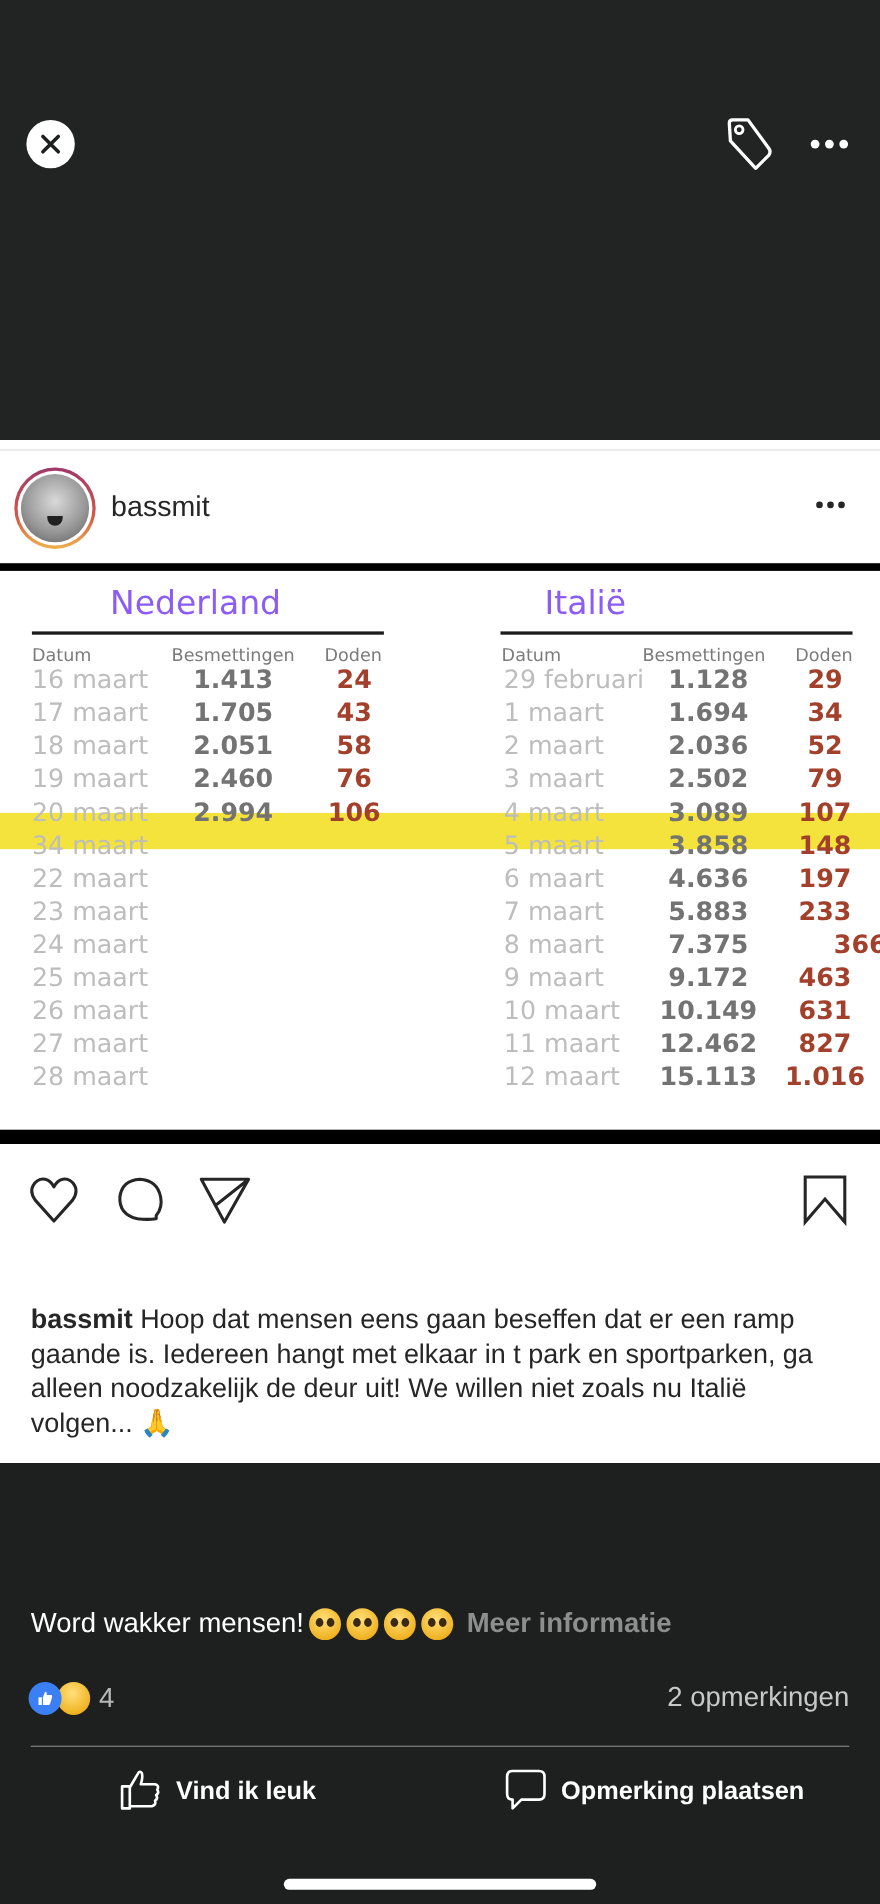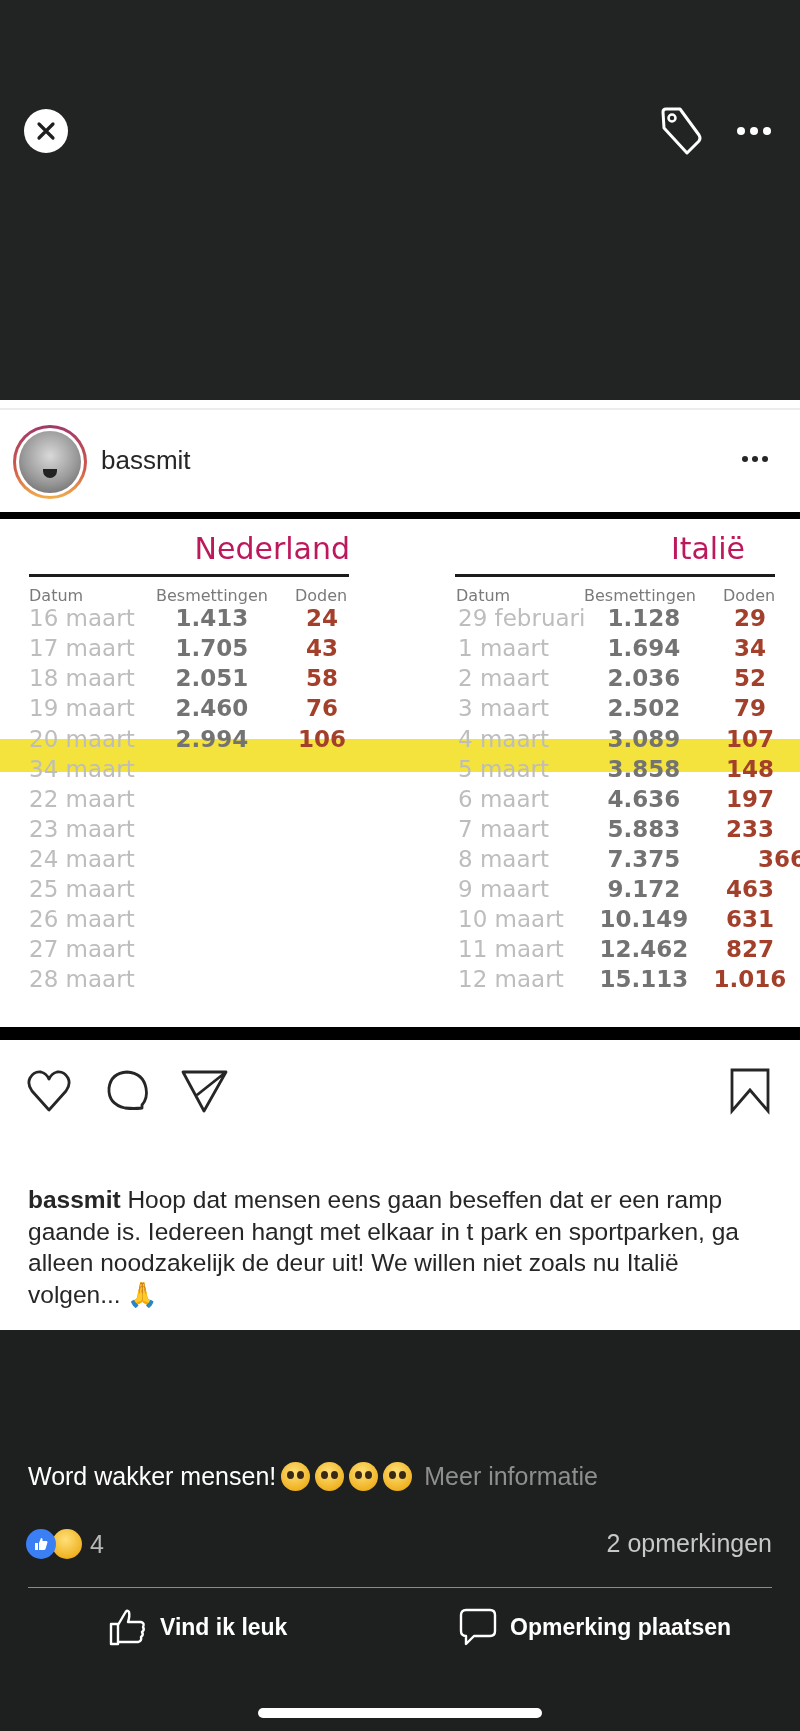--- a/index.html
+++ b/index.html
@@ -17,21 +17,21 @@
   .ig-header { position: absolute; left: 0; top: 12px; width: 800px; height: 100px; }
   .avatar { position: absolute; left: 13px; top: 13px; width: 74px; height: 74px; border-radius: 50%; background: linear-gradient(180deg, #a0386a 0%, #d25a4a 60%, #f1b04b 100%); padding: 3px; }
   .avatar-inner { width: 100%; height: 100%; border-radius: 50%; background: #fff; padding: 3px; }
   .avatar-face { width: 100%; height: 100%; border-radius: 50%; background: radial-gradient(circle at 50% 40%, #d9d9d9 0%, #9a9a9a 55%, #5b5b5b 100%); position: relative; overflow: hidden; }
   .avatar-face::after { content: ""; position: absolute; left: 24px; top: 38px; width: 14px; height: 9px; border-radius: 0 0 8px 8px; background: #222; }
   .ig-username { position: absolute; left: 101px; top: 33px; font-size: 26px; color: #262626; font-family: "Liberation Sans", sans-serif; }
   .ig-more { position: absolute; left: 742px; top: 44px; display: flex; gap: 4px; cursor: pointer; }
   .ig-more span { width: 6px; height: 6px; border-radius: 50%; background: #262626; display: block; }
 
   .table-wrap { position: absolute; left: 0; top: 112px; width: 800px; height: 528px; background: #fff; border-top: 7px solid #000; border-bottom: 13px solid #000; }
-  .country-title { position: absolute; font-size: 30px; color: #be185d; text-align: right; font-family: "DejaVu Sans", sans-serif; }
+  .country-title { position: absolute; font-size: 30px; color: #8b5cf6; text-align: left; font-family: "DejaVu Sans", sans-serif; }
   .country-rule { position: absolute; height: 3px; background: #1c1c1c; }
   .col-head { position: absolute; font-size: 16px; color: #7a7a7a; font-family: "DejaVu Sans", sans-serif; }
   .row { position: absolute; left: 0; width: 632px; height: 30px; }
   .row .d { position: absolute; font-size: 23px; color: #bdbdbd; font-family: "DejaVu Sans", sans-serif; white-space: nowrap; }
   .row .b { position: absolute; font-size: 23px; color: #737373; font-weight: bold; font-family: "DejaVu Sans", sans-serif; text-align: center; width: 120px; }
   .row .k { position: absolute; font-size: 23px; color: #a3402b; font-weight: bold; font-family: "DejaVu Sans", sans-serif; text-align: center; width: 80px; }
   .highlight { position: absolute; left: 0; top: 220px; width: 800px; height: 33px; background: #f3e33c; }
 
   .actions { position: absolute; left: 0; top: 653px; width: 800px; height: 80px; }
   .act-icon { position: absolute; cursor: pointer; }
@@ -39,21 +39,21 @@
   .mini-avatars { display: flex; margin-right: 12px; }
   .mini-avatars span { width: 30px; height: 30px; border-radius: 50%; border: 2px solid #fff; margin-right: -8px; display: block; }
   .likes-line b { font-weight: bold; }
   .caption { position: absolute; left: 28px; top: 784px; width: 740px; font-size: 24.5px; line-height: 31.5px; color: #262626; }
   .caption b { font-weight: bold; }
 
   .fb-post-text { position: absolute; left: 28px; top: 1462px; font-size: 25px; color: #fff; white-space: nowrap; display: flex; align-items: center; }
   .emoji-face { display: inline-block; width: 29px; height: 29px; border-radius: 50%; background: radial-gradient(circle at 45% 35%, #ffe07a, #f0b323 70%, #d58c12); margin-left: 5px; position: relative; }
   .emoji-face::before, .emoji-face::after { content: ""; position: absolute; top: 9px; width: 7px; height: 8px; border-radius: 50%; background: #3a2a15; }
   .emoji-face::before { left: 6px; } .emoji-face::after { right: 6px; }
-  .meer { color: #8e8e8e; margin-left: 12px; cursor: pointer; }
+  .meer { color: #8e8e8e; margin-left: 12px; cursor: pointer; font-weight: bold; }
 
   .reactions { position: absolute; left: 26px; top: 1528px; height: 32px; display: flex; align-items: center; font-size: 25px; color: #b8b8b8; cursor: pointer; }
   .react-like { width: 30px; height: 30px; border-radius: 50%; background: #3b7ff5; display: flex; align-items: center; justify-content: center; z-index: 2; }
   .react-sad { width: 30px; height: 30px; border-radius: 50%; background: radial-gradient(circle at 45% 35%, #ffe07a, #f0b323 70%, #d58c12); margin-left: -4px; margin-right: 8px; }
   .comments-count { position: absolute; right: 28px; top: 1529px; font-size: 25px; color: #c8c8c8; cursor: pointer; }
 
   .fb-divider { position: absolute; left: 28px; top: 1587px; width: 744px; height: 1px; background: #8a8a8a; }
   .fb-action { position: absolute; top: 1605px; height: 44px; display: flex; align-items: center; font-size: 23px; color: #fff; cursor: pointer; font-weight: bold; }
   .fb-action svg { margin-right: 12px; }
 

